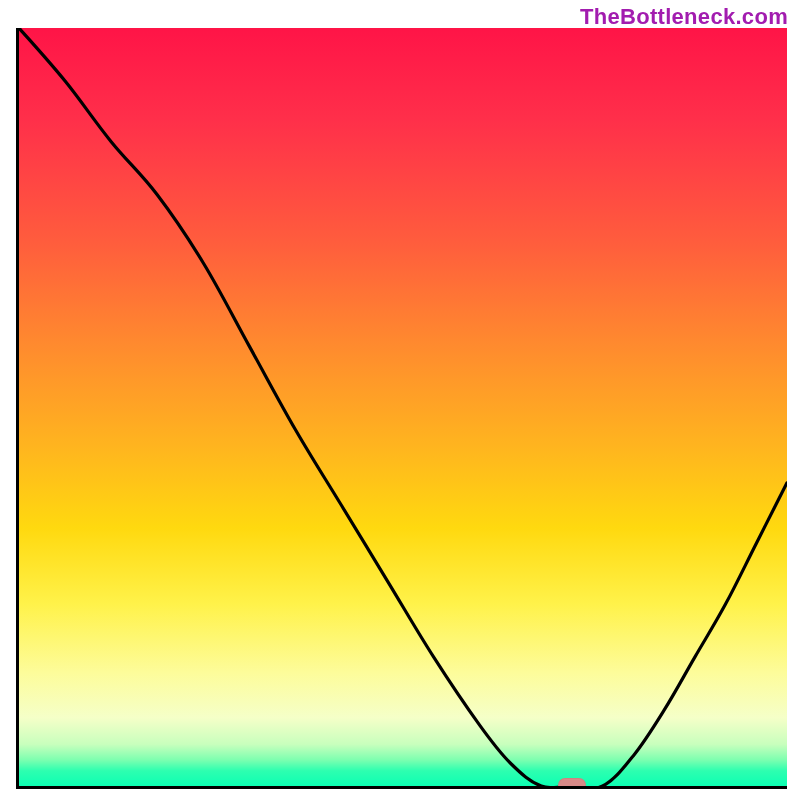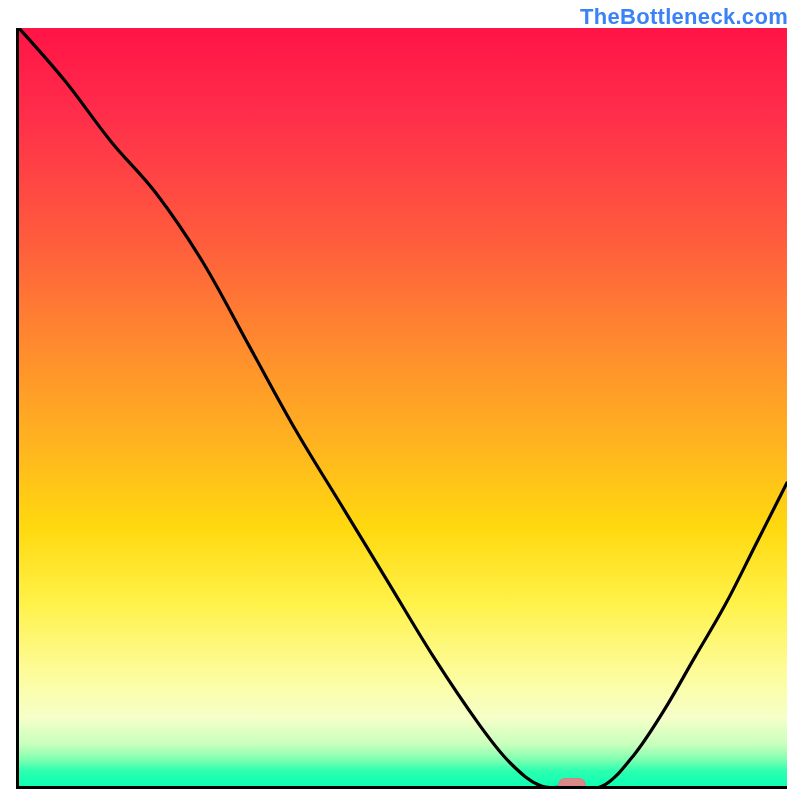--- a/index.html
+++ b/index.html
@@ -15,21 +15,21 @@
     position: relative;
     width: 800px;
     height: 800px;
   }
   .watermark {
     position: absolute;
     top: 4px;
     right: 12px;
     font-size: 22px;
     font-weight: 600;
-    color: #3b82f6;
+    color: #a21caf;
     letter-spacing: 0.3px;
     user-select: none;
   }
   .plot-area {
     position: absolute;
     left: 16px;
     top: 28px;
     width: 768px;
     height: 758px;
     border-left: 3px solid #000;

